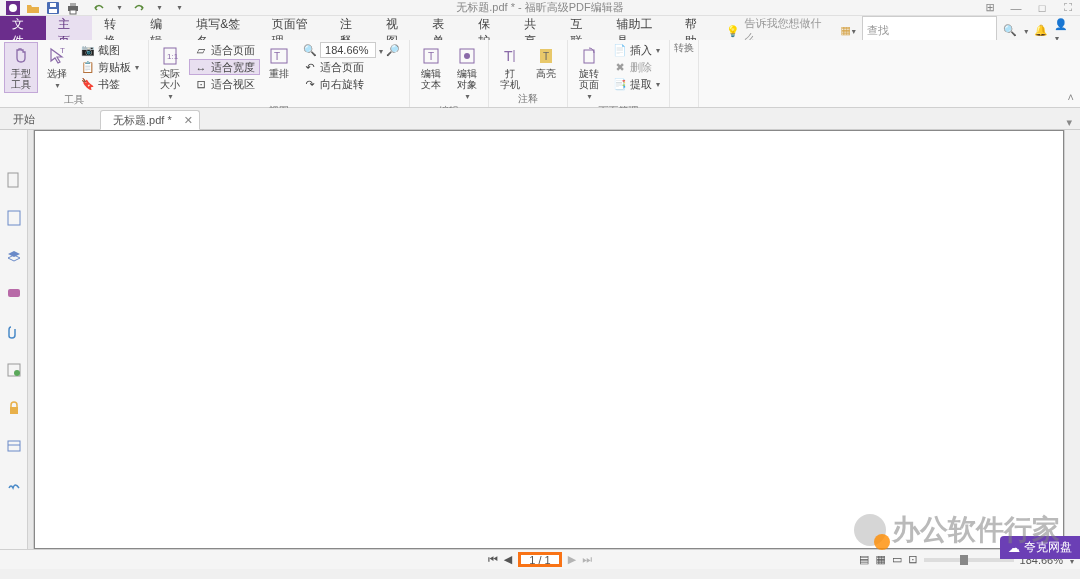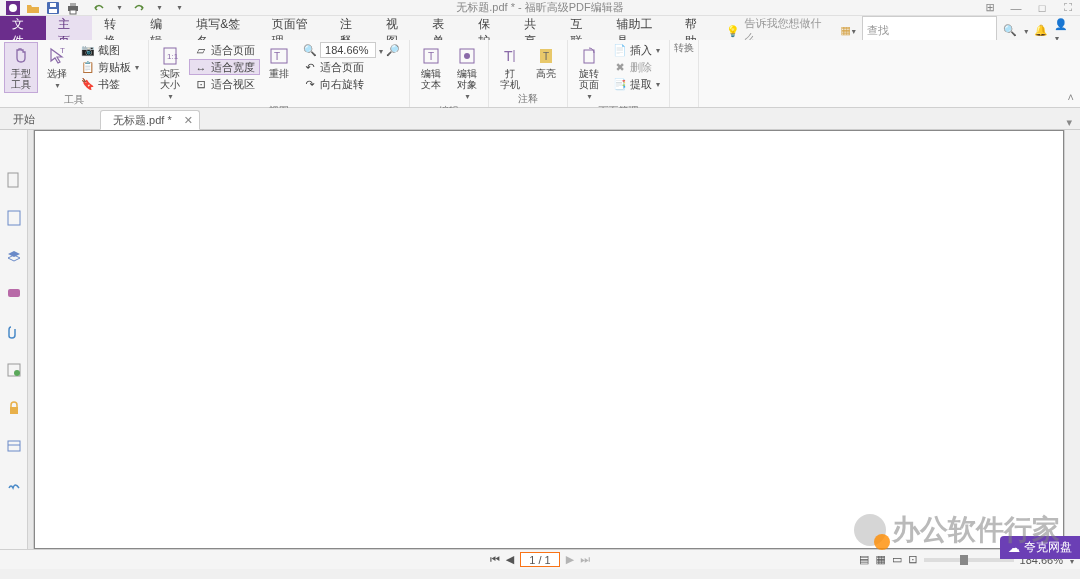--- a/index.html
+++ b/index.html
@@ -49,21 +49,21 @@
 .sidepanel { width: 28px; background: #f5f5f5; border-right: 1px solid #d0d0d0; display: flex; flex-direction: column; align-items: center; padding-top: 40px; gap: 18px; }
 .sidepanel .sp { width: 20px; height: 20px; display: flex; align-items: center; justify-content: center; cursor: pointer; }
 .gutter { width: 6px; background: #e8e8e8; border-right: 1px solid #ccc; }
 .canvas-area { flex: 1; background: #808080; display: flex; justify-content: center; padding: 0; position: relative; overflow: hidden; }
 .page { background: #fff; width: 100%; height: 100%; margin: 0; border: 1px solid #888; }
 .vscroll { width: 16px; background: #f0f0f0; border-left: 1px solid #d0d0d0; }
 
 
 .status { height: 20px; background: #f5f5f5; border-top: 1px solid #d0d0d0; display: flex; align-items: center; justify-content: center; gap: 6px; font-size: 11px; color: #555; position: relative; }
 .status .nav { display: flex; align-items: center; gap: 6px; }
-.status .pgbox { border: 1px solid #f97316; background: #fff; padding: 0 8px; height: 15px; display: flex; align-items: center; }
+.status .pgbox { border: 3px solid #f97316; background: #fff; padding: 0 8px; height: 15px; display: flex; align-items: center; }
 .status .right { position: absolute; right: 6px; display: flex; align-items: center; gap: 6px; }
 .status .slider { width: 90px; height: 4px; background: #ddd; position: relative; }
 .status .slider .thumb { width: 8px; height: 10px; background: #888; position: absolute; top: -3px; left: 40%; }
 .quark { position: absolute; right: 0; bottom: 20px; background: #6b3fb5; color: #fff; padding: 3px 8px; font-size: 12px; display: flex; align-items: center; gap: 4px; border-top-left-radius: 4px; }
 
 
 .watermark { position: absolute; right: 20px; bottom: 30px; color: rgba(130,130,130,0.55); font-size: 28px; font-weight: bold; display: flex; align-items: center; gap: 6px; pointer-events: none; }
 .watermark .bubble { width: 32px; height: 32px; background: rgba(180,180,180,0.55); border-radius: 50%; position: relative; }
 .watermark .bubble .oo { position: absolute; right: -4px; bottom: -4px; width: 16px; height: 16px; background: rgba(255,140,0,0.8); border-radius: 50%; }
 

